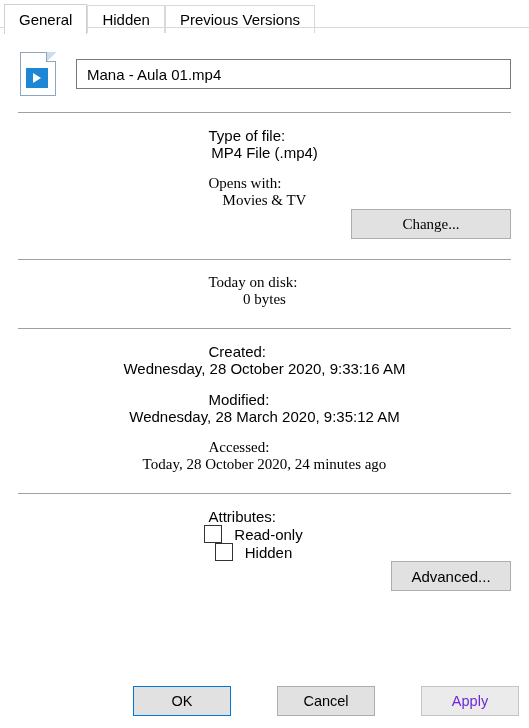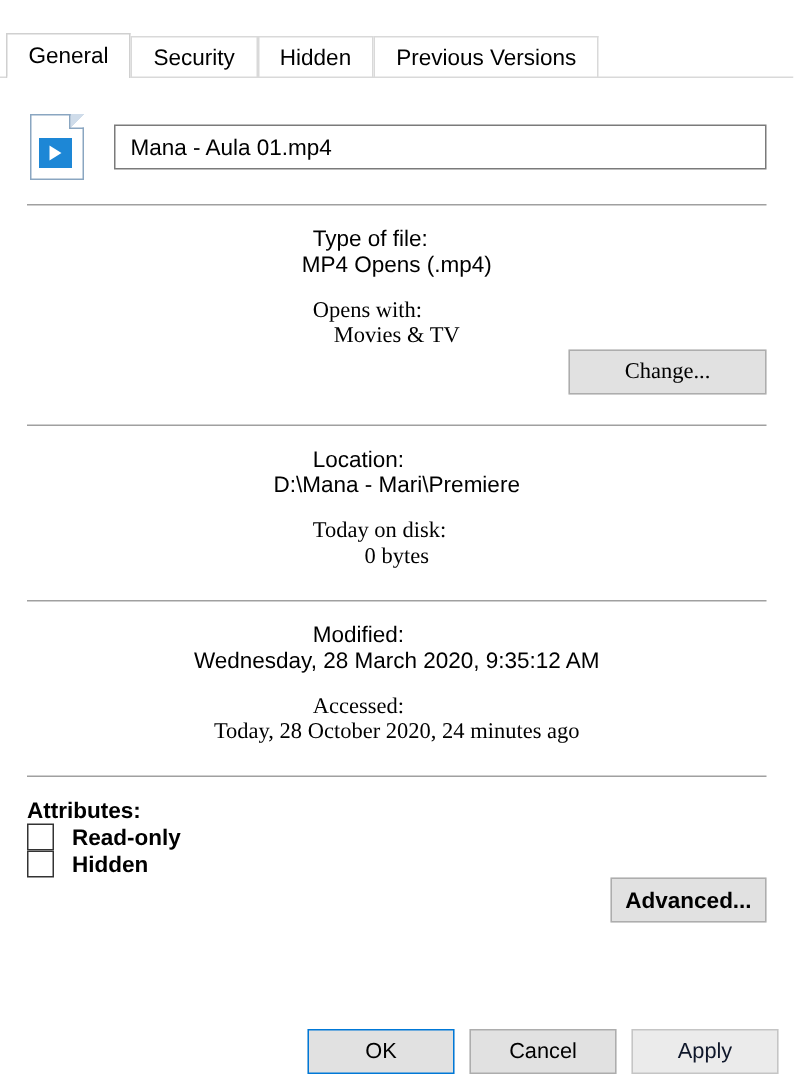--- a/index.html
+++ b/index.html
@@ -10,22 +10,22 @@
       font-family: "Segoe UI", Tahoma, sans-serif;
       font-size: 14.5px;
       color: #000;
       overflow: hidden;
       display: flex;
       flex-direction: column;
     }
     
     .tabs {
       display: flex;
-      align-items: flex-end;
-      height: 52px;
+      align-items: center;
+      height: 28px;
       padding-left: 4px;
       padding-top: 10px;
       position: relative;
     }
     .tabs::after {
       content: "";
       position: absolute;
       left: 0; right: 0; bottom: 0;
       height: 1px;
       background: #d9d9d9;
@@ -125,58 +125,57 @@
     .val { flex: 1; }
     .btn {
       border: 1px solid #adadad;
       background: #e1e1e1;
       font: inherit;
       height: 30px;
       display: inline-flex;
       align-items: center;
       justify-content: center;
       cursor: default;
-    }
-    .change { width: 132px; margin-left: auto; }
+      margin-left: 36px;
+    }
+    .change { width: 160px; margin-left: auto; }
     .section { padding-bottom: 2px; }
     .checkbox {
       display: inline-flex;
       align-items: center;
       gap: 12px;
       margin-right: 22px;
     }
     .chk {
       width: 18px; height: 18px;
       border: 1px solid #333;
       background: #fff;
       display: inline-block;
     }
     .attr-row {
       display: flex;
-      align-items: flex-start;
-      font-weight: bold;
-    }
-    .advanced { width: 104px; margin-left: auto; }
+      align-items: center;
+    }
+    .advanced { width: 120px; margin-left: auto; }
     
     .footer {
       display: flex;
       justify-content: flex-end;
       gap: 10px;
       padding: 12px 10px 12px;
     }
     .footer .btn { width: 98px; }
     .btn.ok { border: 1px solid #0078d7; background: #e1e1e1; }
-    .btn.apply { color: #0f172a; border-color: #c5c5c5; background: #ebebeb; }
+    .btn.apply { color: #6d28d9; border-color: #c5c5c5; background: #ebebeb; }
   </style>
 </head>
 <body>
 
 <div class="tabs">
   <div class="tab active"><span>General</span></div>
-  <div class="tab"><span>Security</span></div>
   <div class="tab"><span>Hidden</span></div>
   <div class="tab"><span>Previous Versions</span></div>
 </div>
 
 <div class="content">
 
   <div class="toprow">
     <div class="file-icon">
       <div class="page"></div>
       <div class="fold"></div>
@@ -185,45 +184,45 @@
     <div class="filename-box">
       <span>Mana - Aula 01.mp4</span>
     </div>
   </div>
 
   <hr class="sep">
 
   <div class="section">
     <div class="row">
       <span class="lbl">Type of file:</span>
-      <span class="val">MP4 Opens (.mp4)</span>
+      <span class="val">MP4 File (.mp4)</span>
     </div>
     <div class="row mb-lg">
       <span class="lbl">Opens with:</span>
       <span>Movies &amp; TV</span>
       <button class="btn change">Change...</button>
     </div>
   </div>
 
   <hr class="sep">
 
   <div class="section">
-    <div class="row">
-      <span class="lbl">Location:</span>
-      <span class="val">D:\Mana - Mari\Premiere</span>
-    </div>
     <div class="row mb-lg">
       <span class="lbl">Today on disk:</span>
       <span class="val">0 bytes</span>
     </div>
   </div>
 
   <hr class="sep">
 
   <div class="section">
+    <div class="row">
+      <span class="lbl">Created:</span>
+      <span class="val">Wednesday, 28 October 2020, 9:33:16 AM</span>
+    </div>
     <div class="row">
       <span class="lbl">Modified:</span>
       <span class="val">Wednesday, 28 March 2020, 9:35:12 AM</span>
     </div>
     <div class="row mb-lg">
       <span class="lbl">Accessed:</span>
       <span class="val">Today, 28 October 2020, 24 minutes ago</span>
     </div>
   </div>
 

